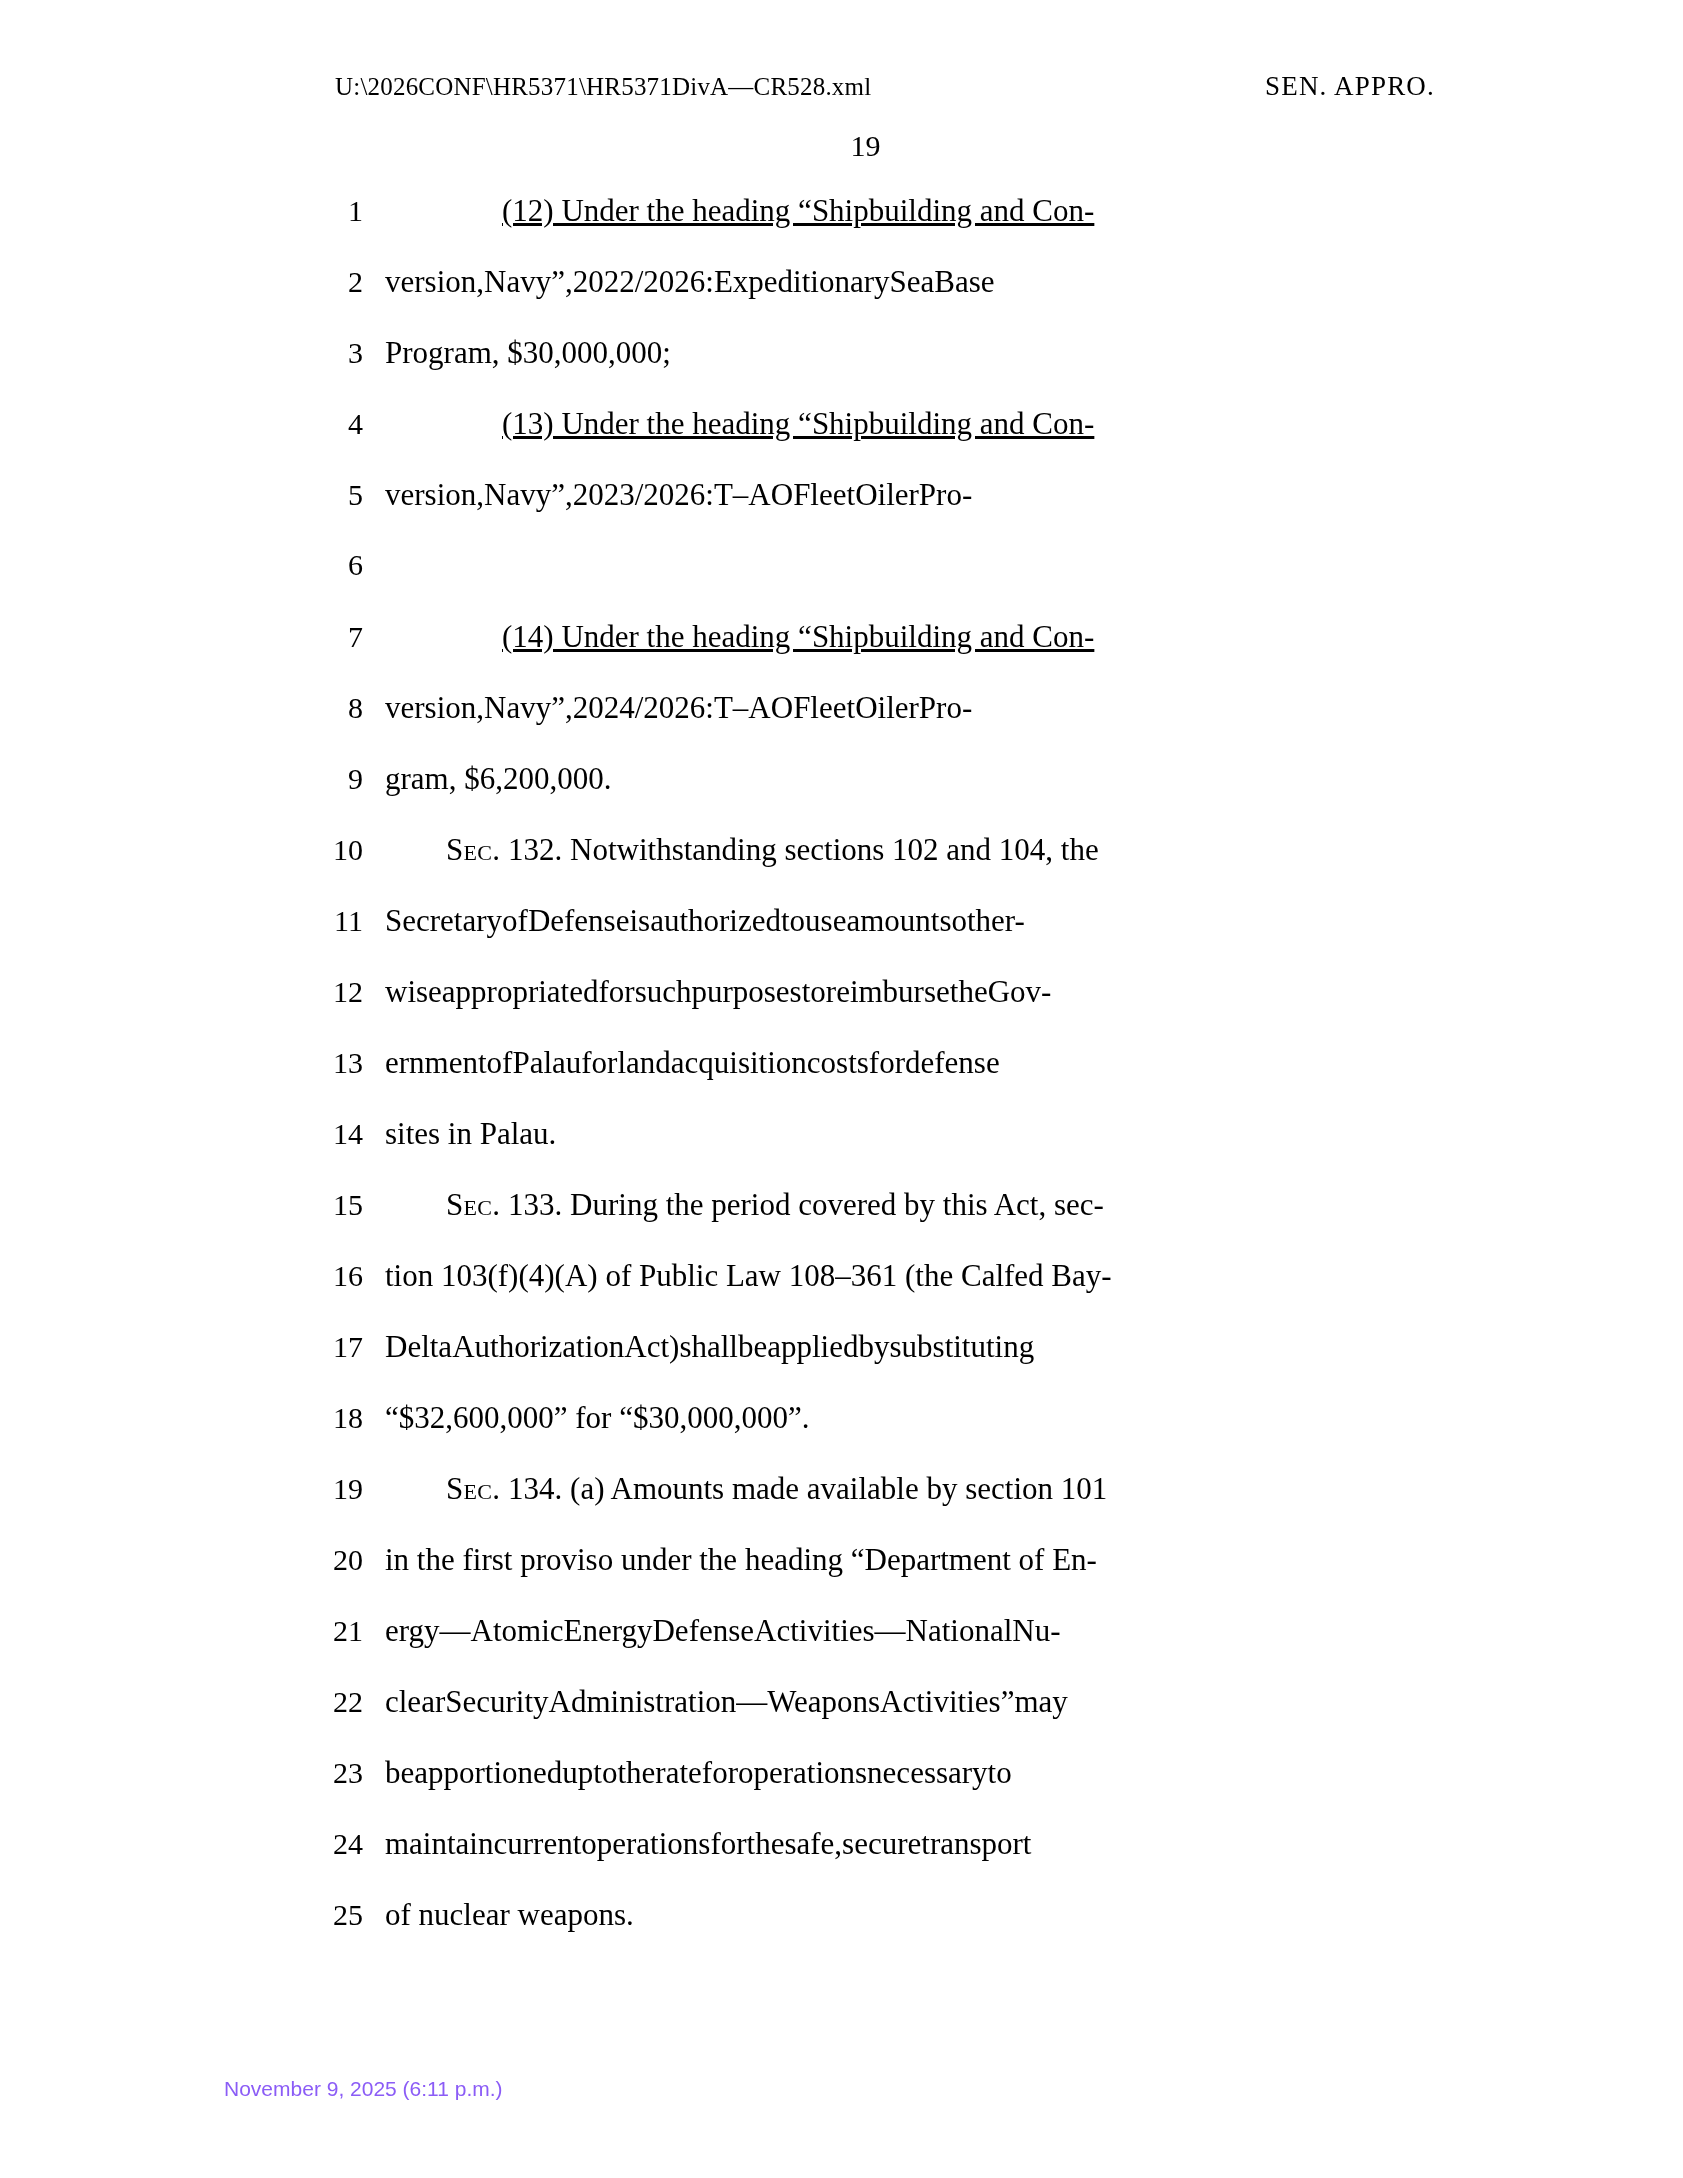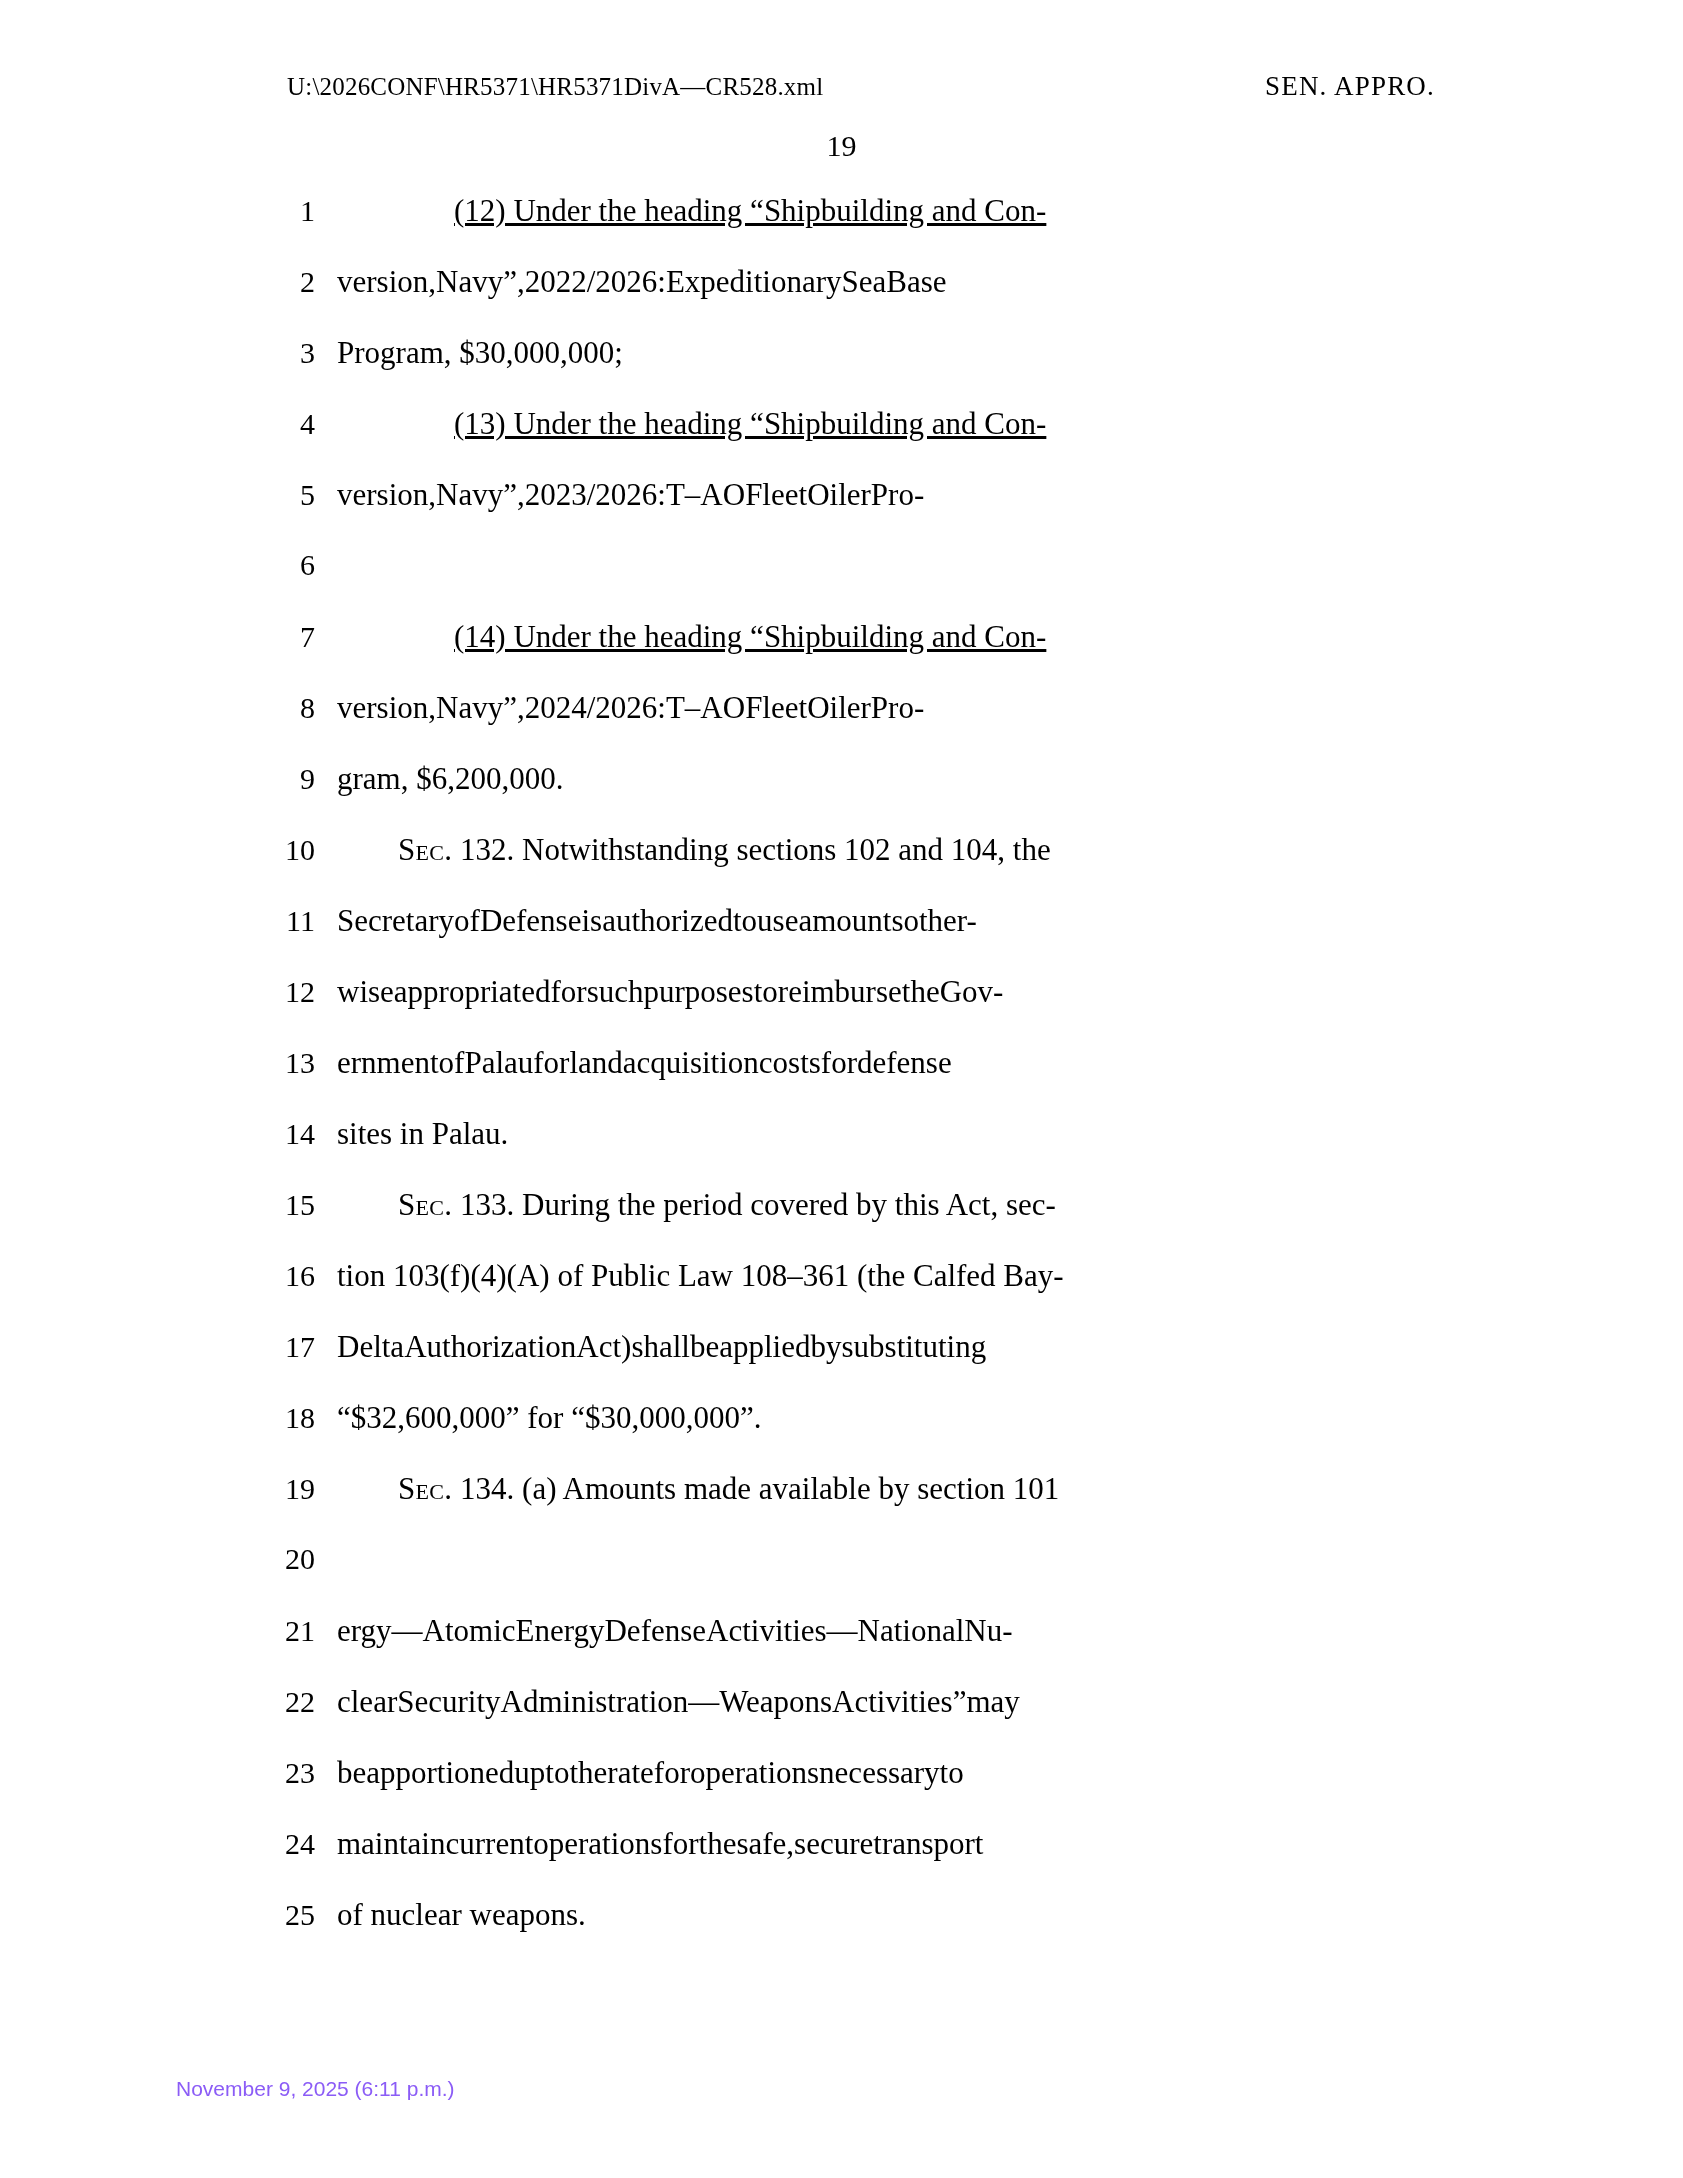--- a/index.html
+++ b/index.html
@@ -13,20 +13,21 @@
     position: relative;
     font-family: "Liberation Serif", serif;
     color: #000000;
     overflow: hidden;
   }
 
   .page {
     position: absolute;
     inset: 0;
     padding: 0;
+    margin-left: 48px;
   }
 
   
   .doc-header {
     position: absolute;
     top: 71px;
     left: 287px;
     right: 248px;
     display: flex;
     justify-content: space-between;
@@ -270,20 +271,21 @@
       <div class="line">
         <div class="line-number">18</div>
         <div class="line-text">“$32,600,000” for “$30,000,000”.</div>
       </div>
       <div class="line">
         <div class="line-number">19</div>
         <div class="line-text indent-sec"><span class="smallcaps">Sec.</span> 134. (a) Amounts made available by section 101</div>
       </div>
       <div class="line">
         <div class="line-number">20</div>
+        <div class="line-text">in the first proviso under the heading “Department of En-</div>
       </div>
       <div class="line">
         <div class="line-number">21</div>
         <div class="line-text justify">
           <span>ergy—Atomic</span>
           <span>Energy</span>
           <span>Defense</span>
           <span>Activities—National</span>
           <span>Nu-</span>
         </div>

